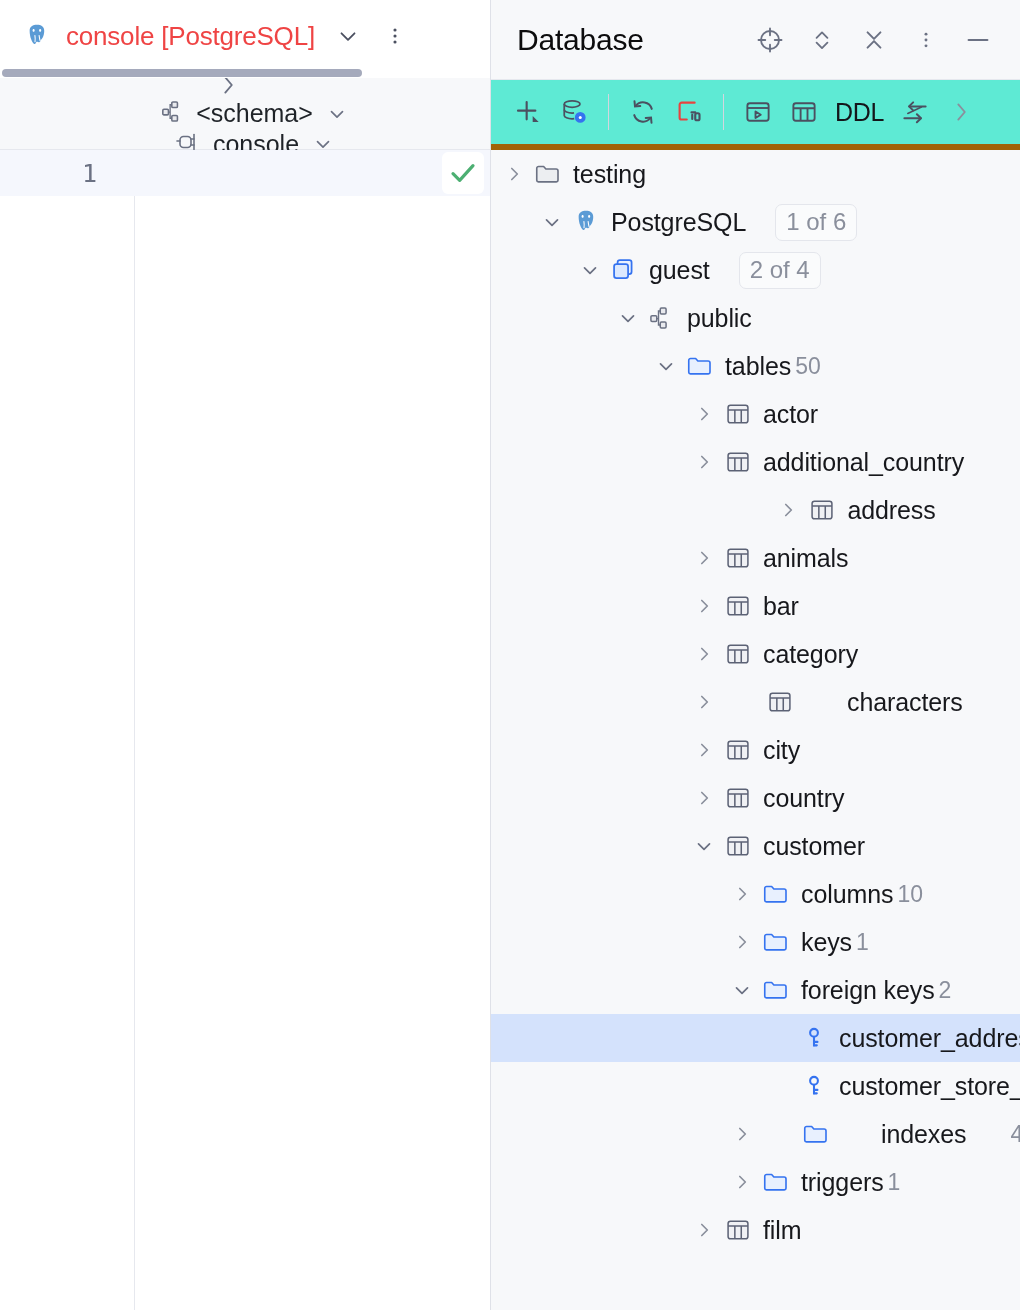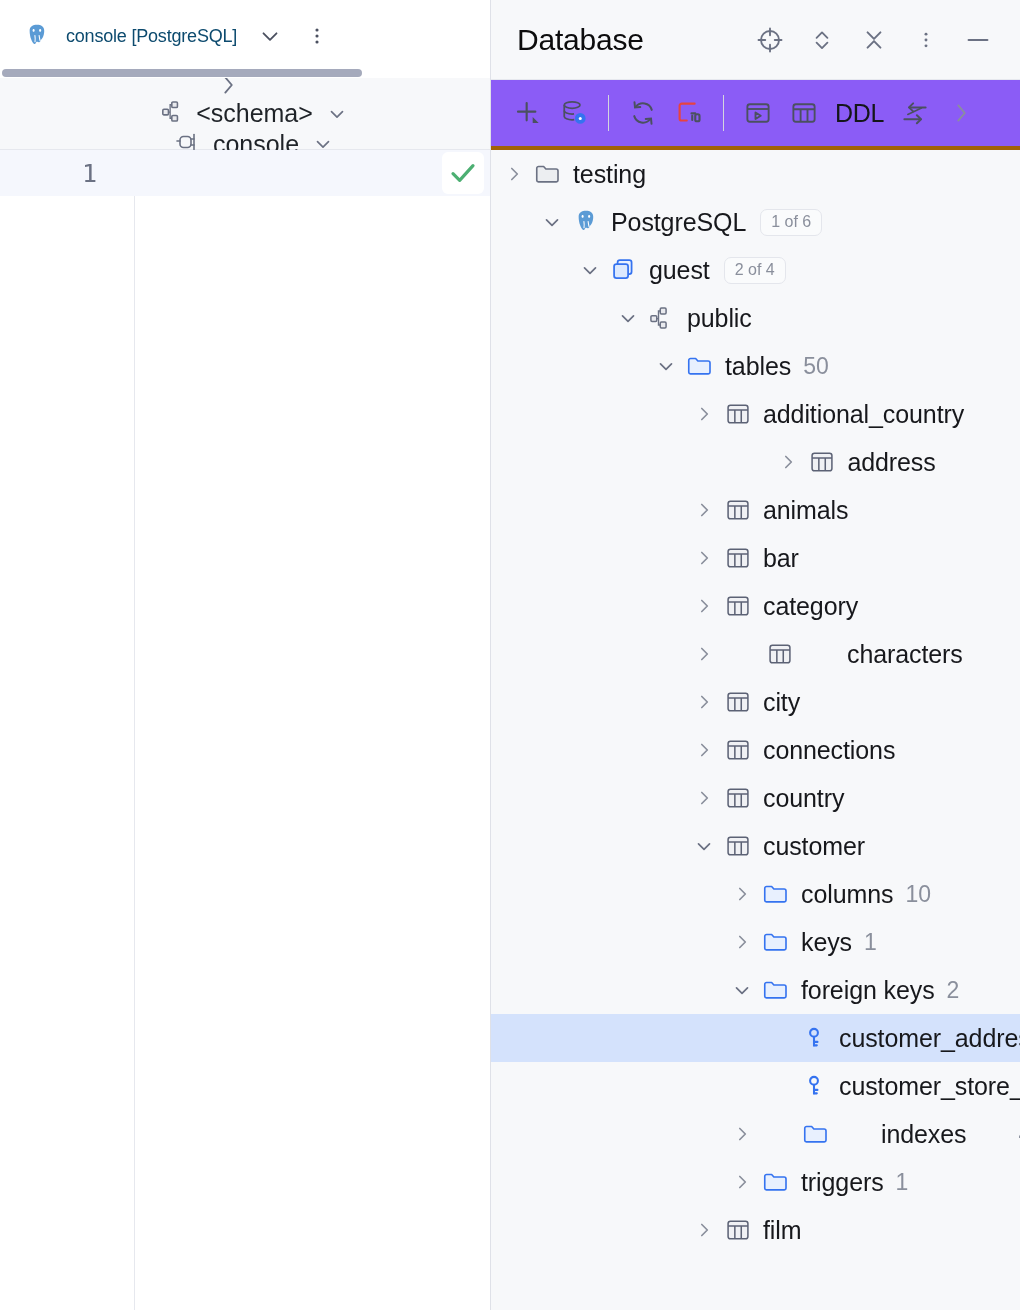--- a/index.html
+++ b/index.html
@@ -21,22 +21,22 @@
   .tabbar {
     height: 72px;
     background: #ffffff;
     display: flex;
     align-items: center;
     padding-left: 22px;
     position: relative;
   }
   .tab-icon { width: 30px; height: 30px; flex: 0 0 30px; display:flex; align-items:center; justify-content:center; }
   .tab-title {
-    font-size: 18px;
-    color: #0c4a6e;
+    font-size: 26px;
+    color: #ef4444;
     margin-left: 14px;
     white-space: nowrap;
     letter-spacing: -0.2px;
   }
   .tab-chevron { margin-left: 20px; width: 26px; height:26px; display:flex;align-items:center;justify-content:center;}
   .tab-kebab { margin-left: 22px; width: 24px; height: 26px; display:flex;align-items:center;justify-content:center;}
   .tab-scroll-track {
     position: absolute; left: 0; top: 68px; width: 490px; height: 10px;
     background: #ffffff;
   }
@@ -104,44 +104,44 @@
     background: #f7f8fa;
   }
   .db-title { font-size: 30px; font-weight: normal; color: #0c0c0d; letter-spacing: -0.2px; }
   .db-header-actions { margin-left: auto; display:flex; align-items:center; padding-right: 16px; gap: 0px; }
   .hdr-btn { width: 52px; height: 52px; display:flex; align-items:center; justify-content:center; }
 
   .db-toolbar {
     height: 70px;
     display:flex; align-items:center;
     padding-left: 14px;
-    background: #8b5cf6;
-    border-bottom: 4px solid #a16207;
+    background: #5eead4;
+    border-bottom: 6px solid #a16207;
     text-align: center;
   }
   .tb-btn { width: 46px; height: 52px; display:flex;align-items:center;justify-content:center; }
   .tb-sep { width: 1px; height: 36px; background:#d3d6de; margin: 0 11px; }
   .tb-ddl { font-size: 25px; color:#14161a; padding: 0 8px; letter-spacing: -0.3px;}
 
   
   .tree { position: relative; }
   .row {
     height: 48px;
     display: flex;
     align-items: center;
     white-space: nowrap;
     position: relative;
   }
   .row.selected { background: #d4e2fc; }
   .row .twisty { width: 34px; flex:0 0 34px; display:flex; align-items:center; justify-content:center; }
   .row .ricon { width: 34px; flex:0 0 34px; display:flex; align-items:center; justify-content:center; margin-right: 8px;}
   .row .rlabel { font-size: 25px; color: #17181c; letter-spacing: -0.1px; }
-  .row .rcount { font-size: 23px; color: #8a8f9c; margin-left: 12px; }
+  .row .rcount { font-size: 23px; color: #8a8f9c; margin-left: 4px; }
   .row .rbadge {
-    font-size: 16px; color: #8a8f9c; margin-left: 14px;
+    font-size: 24px; color: #8a8f9c; margin-left: 29px;
     border: 1px solid #e4e6ec; border-radius: 7px;
     padding: 3px 10px 4px 10px; background: #fafbfc;
   }
 </style>
 </head>
 <body>
 
 <div id="app">
 
   <div class="editor-pane">
@@ -412,20 +412,34 @@
             <svg width="24" height="24" viewBox="0 0 24 24" fill="none" stroke="#8a8f9c" stroke-width="1.7" stroke-linecap="round" stroke-linejoin="round">
               <polyline points="9.8 6.5 15.3 12 9.8 17.5"></polyline>
             </svg>
           </span>
           <span class="ricon">
             <svg width="28" height="28" viewBox="0 0 24 24" fill="#f0f1f4" stroke="#5c6275" stroke-width="1.3" stroke-linejoin="round">
               <rect x="3.5" y="4.5" width="17" height="15" rx="2"></rect>
               <path d="M3.5 8.6h17M9.3 8.6v10.9M14.8 8.6v10.9"></path>
             </svg>
           </span>
+          <span class="rlabel">actor</span>
+        </div>
+        <div class="row" style="padding-left: 196px;">
+          <span class="twisty">
+            <svg width="24" height="24" viewBox="0 0 24 24" fill="none" stroke="#8a8f9c" stroke-width="1.7" stroke-linecap="round" stroke-linejoin="round">
+              <polyline points="9.8 6.5 15.3 12 9.8 17.5"></polyline>
+            </svg>
+          </span>
+          <span class="ricon">
+            <svg width="28" height="28" viewBox="0 0 24 24" fill="#f0f1f4" stroke="#5c6275" stroke-width="1.3" stroke-linejoin="round">
+              <rect x="3.5" y="4.5" width="17" height="15" rx="2"></rect>
+              <path d="M3.5 8.6h17M9.3 8.6v10.9M14.8 8.6v10.9"></path>
+            </svg>
+          </span>
           <span class="rlabel">additional_country</span>
         </div>
         <div class="row" style="padding-left: 196px; justify-content: center;">
           <span class="twisty">
             <svg width="24" height="24" viewBox="0 0 24 24" fill="none" stroke="#8a8f9c" stroke-width="1.7" stroke-linecap="round" stroke-linejoin="round">
               <polyline points="9.8 6.5 15.3 12 9.8 17.5"></polyline>
             </svg>
           </span>
           <span class="ricon">
             <svg width="28" height="28" viewBox="0 0 24 24" fill="#f0f1f4" stroke="#5c6275" stroke-width="1.3" stroke-linejoin="round">
@@ -497,34 +511,20 @@
               <polyline points="9.8 6.5 15.3 12 9.8 17.5"></polyline>
             </svg>
           </span>
           <span class="ricon">
             <svg width="28" height="28" viewBox="0 0 24 24" fill="#f0f1f4" stroke="#5c6275" stroke-width="1.3" stroke-linejoin="round">
               <rect x="3.5" y="4.5" width="17" height="15" rx="2"></rect>
               <path d="M3.5 8.6h17M9.3 8.6v10.9M14.8 8.6v10.9"></path>
             </svg>
           </span>
           <span class="rlabel">city</span>
-        </div>
-        <div class="row" style="padding-left: 196px;">
-          <span class="twisty">
-            <svg width="24" height="24" viewBox="0 0 24 24" fill="none" stroke="#8a8f9c" stroke-width="1.7" stroke-linecap="round" stroke-linejoin="round">
-              <polyline points="9.8 6.5 15.3 12 9.8 17.5"></polyline>
-            </svg>
-          </span>
-          <span class="ricon">
-            <svg width="28" height="28" viewBox="0 0 24 24" fill="#f0f1f4" stroke="#5c6275" stroke-width="1.3" stroke-linejoin="round">
-              <rect x="3.5" y="4.5" width="17" height="15" rx="2"></rect>
-              <path d="M3.5 8.6h17M9.3 8.6v10.9M14.8 8.6v10.9"></path>
-            </svg>
-          </span>
-          <span class="rlabel">connections</span>
         </div>
         <div class="row" style="padding-left: 196px;">
           <span class="twisty">
             <svg width="24" height="24" viewBox="0 0 24 24" fill="none" stroke="#8a8f9c" stroke-width="1.7" stroke-linecap="round" stroke-linejoin="round">
               <polyline points="9.8 6.5 15.3 12 9.8 17.5"></polyline>
             </svg>
           </span>
           <span class="ricon">
             <svg width="28" height="28" viewBox="0 0 24 24" fill="#f0f1f4" stroke="#5c6275" stroke-width="1.3" stroke-linejoin="round">
               <rect x="3.5" y="4.5" width="17" height="15" rx="2"></rect>

